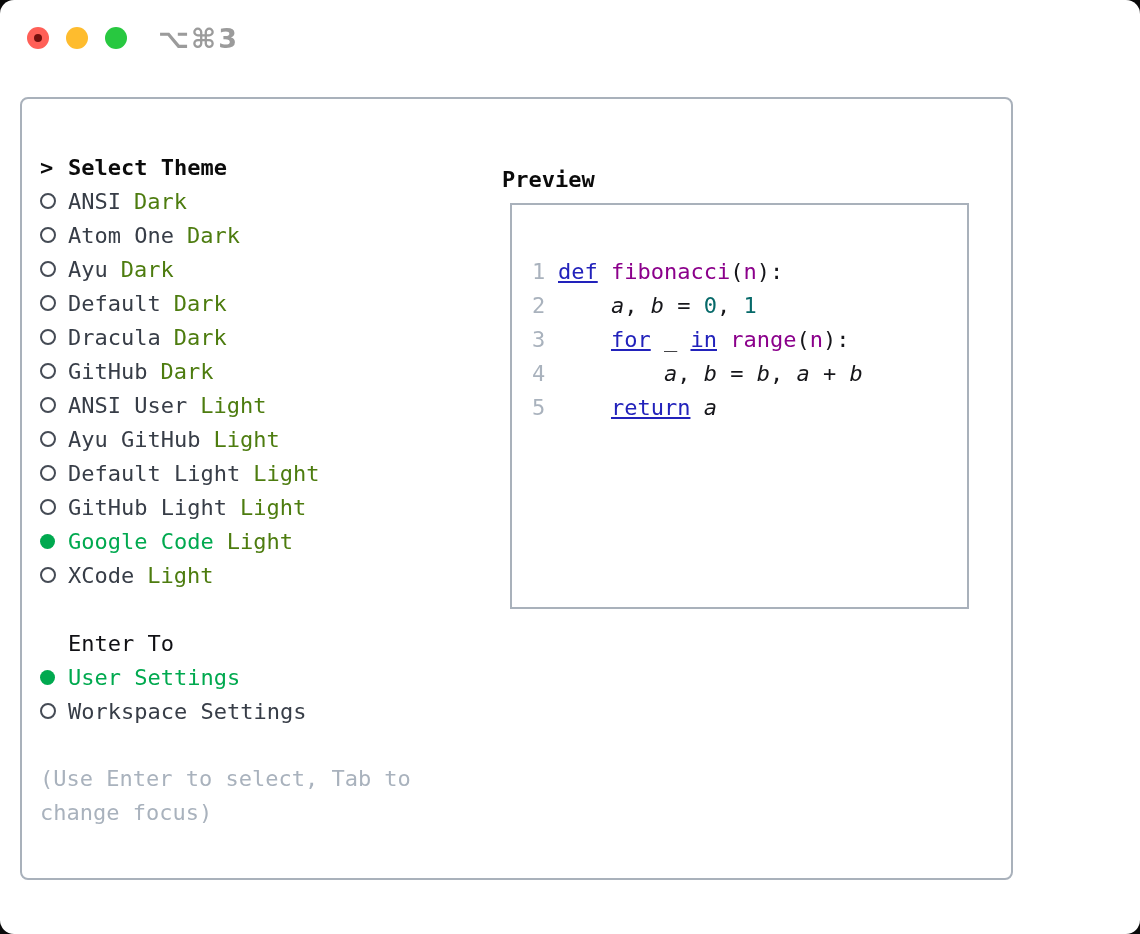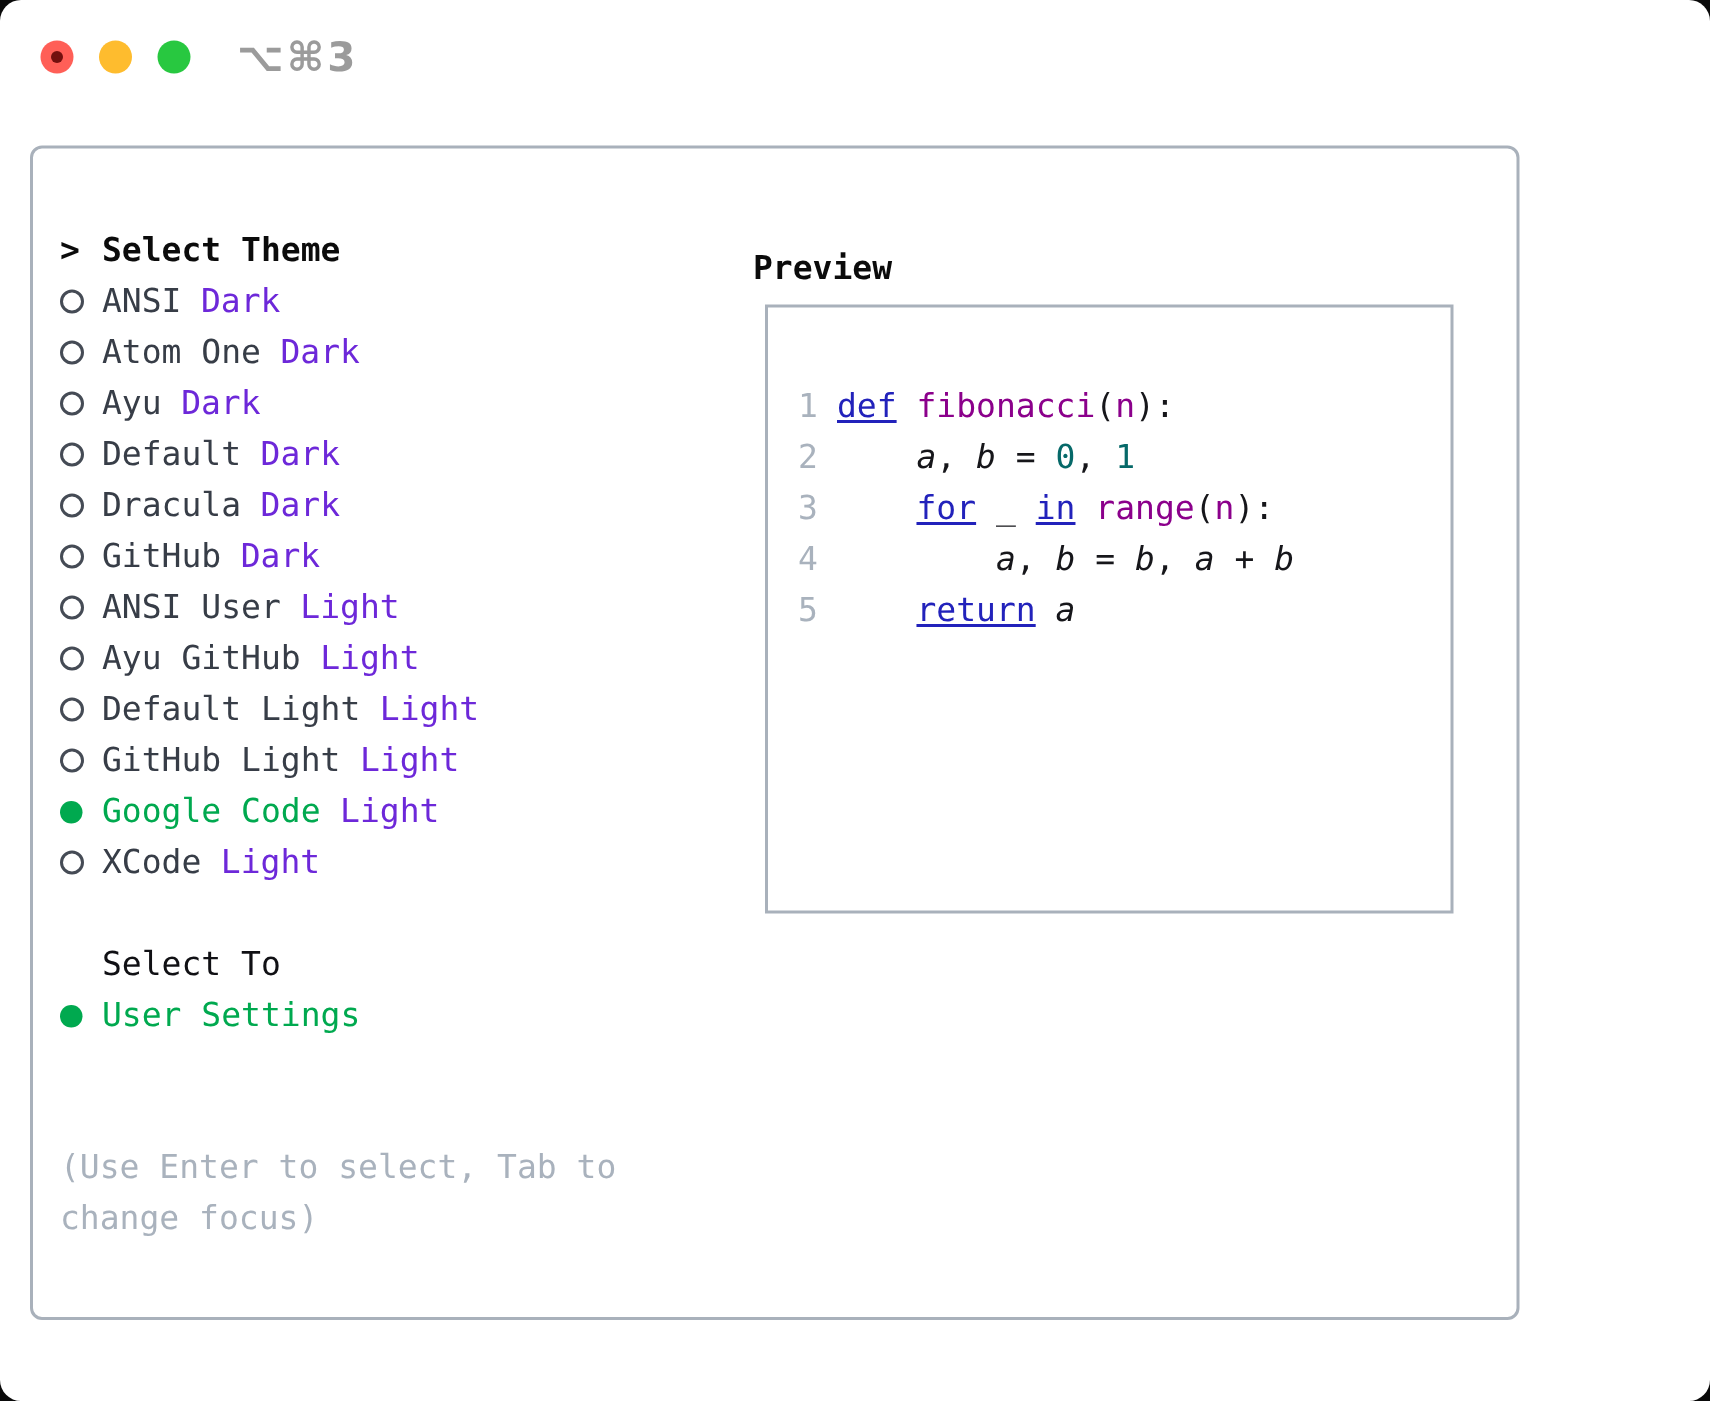--- a/index.html
+++ b/index.html
@@ -14,21 +14,21 @@
   .wtitle{margin-left:14px;font-family:"DejaVu Sans",sans-serif;font-size:27px;font-weight:600;color:#9b9b9b;letter-spacing:2px;}
   .panel{position:absolute;left:20px;top:97px;width:989px;height:779px;border:2px solid #a9b1bb;border-radius:8px;background:#fff;}
 
   .row{display:flex;align-items:center;height:34px;font-size:22px;white-space:pre;}
   .bullet{width:28px;display:flex;align-items:center;flex:none;}
   .ring{width:12px;height:12px;border:2px solid #454b55;border-radius:50%;}
   .dot{width:15px;height:15px;border-radius:50%;background:#00a94f;}
   .marker{font-weight:bold;color:#0b0b0b;font-size:22px;}
   .hd{font-weight:bold;color:#0b0b0b;text-align:right;}
   .name{color:#373d47;}
-  .variant{color:#6d28d9;margin-left:13px;}
+  .variant{color:#4d7c0f;margin-left:13px;}
   .sel .name{color:#00a94f;}
   .theme-list{position:absolute;left:18px;top:51px;}
   .apply{position:absolute;left:18px;top:527px;}
   .apply-hd{color:#101014;}
   .hint{position:absolute;left:18px;top:663px;width:400px;font-size:22px;line-height:34px;color:#a9b2bd;}
 
   .preview-hd{position:absolute;left:480px;top:51px;height:34px;display:flex;align-items:center;font-size:22px;font-weight:bold;color:#0b0b0b;margin-top:12px;}
   .pbox{position:absolute;left:488px;top:104px;width:459px;height:406px;border:2px solid #a9b1bb;background:#fff;box-sizing:border-box;padding:49px 0 0 20px;overflow:hidden;}
   .cline{display:flex;align-items:center;height:34px;font-size:22px;white-space:pre;}
   .ln{color:#a9b2bd;width:14px;margin-right:12px;flex:none;}
@@ -69,24 +69,25 @@
         <div class="row"><span class="bullet"><span class="ring"></span></span><span class="name">Ayu GitHub</span><span class="variant">Light</span></div>
         <div class="row"><span class="bullet"><span class="ring"></span></span><span class="name">Default Light</span><span class="variant">Light</span></div>
         <div class="row"><span class="bullet"><span class="ring"></span></span><span class="name">GitHub Light</span><span class="variant">Light</span></div>
         <div class="row sel"><span class="bullet"><span class="dot"></span></span><span class="name">Google Code</span><span class="variant">Light</span></div>
         <div class="row"><span class="bullet"><span class="ring"></span></span><span class="name">XCode</span><span class="variant">Light</span></div>
       </div>
 
     <div class="apply">
       <div class="row">
         <span class="bullet"></span>
-        <span class="apply-hd">Select To</span>
+        <span class="apply-hd">Enter To</span>
       </div>
 
     <div class="row sel"><span class="bullet"><span class="dot"></span></span><span class="name">User Settings</span></div>
+        <div class="row"><span class="bullet"><span class="ring"></span></span><span class="name">Workspace Settings</span></div>
       </div>
 
     <div class="hint">(Use Enter to select, Tab to change focus)</div>
 
     <div class="preview-hd">Preview</div>
 
     <div class="pbox">
 
     <div class="cline"><span class="ln">1</span><span class="tok-kwd">def</span><span class="tok-plain"> </span><span class="tok-fn">fibonacci</span><span class="tok-plain">(</span><span class="tok-fn">n</span><span class="tok-plain">):</span></div>
         <div class="cline"><span class="ln">2</span><span class="tok-plain">    </span><span class="tok-var">a</span><span class="tok-plain">, </span><span class="tok-var">b</span><span class="tok-plain"> = </span><span class="tok-lit">0</span><span class="tok-plain">, </span><span class="tok-lit">1</span></div>

